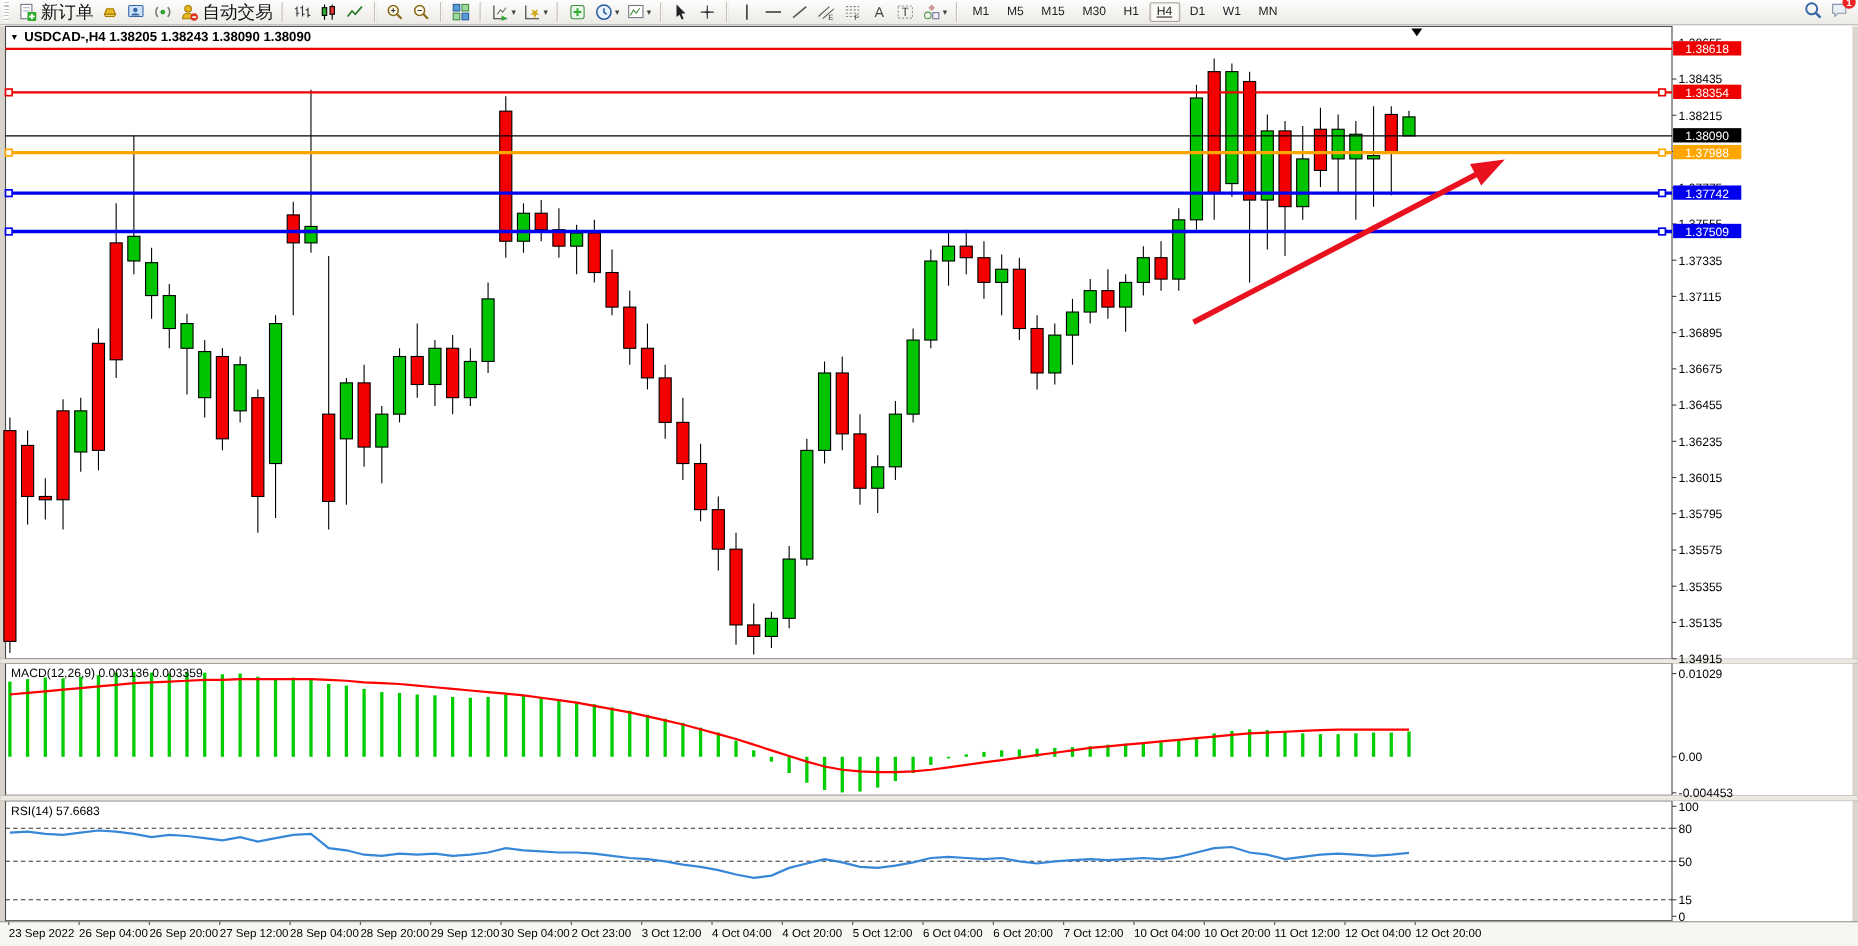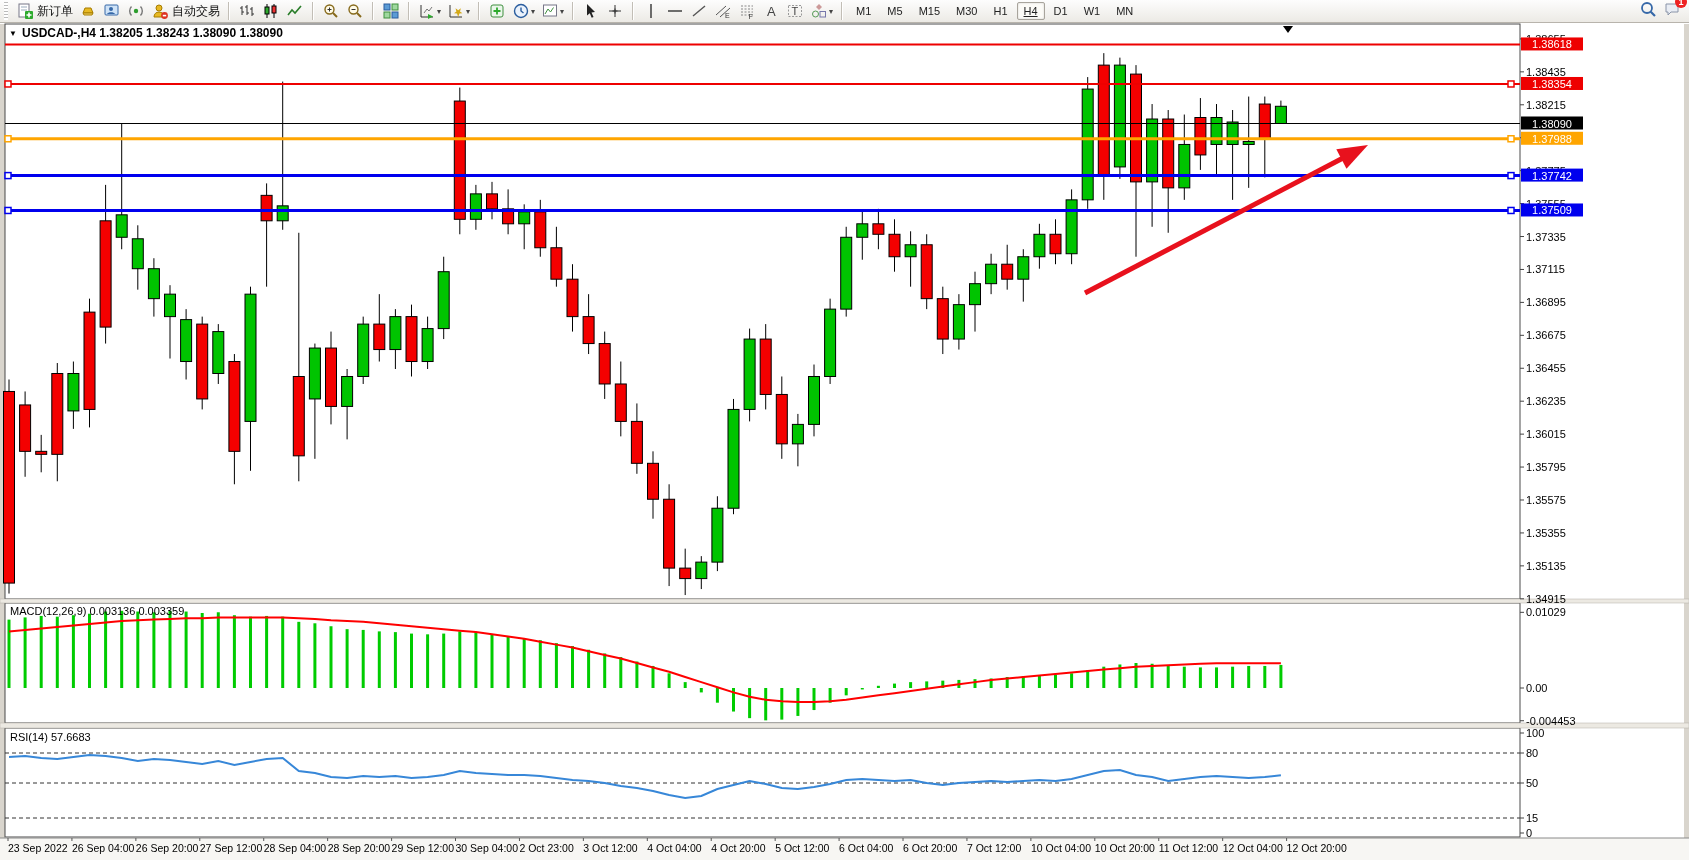--- a/index.html
+++ b/index.html
@@ -8,21 +8,21 @@
   #toolbar{position:absolute;top:0;left:0;width:1689px;height:23px;z-index:5;
     background:linear-gradient(#fdfdfd,#eceae5);border-bottom:1px solid #b8b4ac;
     display:flex;align-items:center;gap:0;padding-left:2px;box-sizing:border-box;}
   .tb-group{display:flex;align-items:center;height:22px;padding:0 3px;}
   .tb-sep{width:1px;height:18px;background:#c2beb6;margin:0 2px;border-right:1px solid #fff;}
   .grip{width:4px;height:18px;margin:0 2px;
     background:repeating-linear-gradient(#bbb 0 1px,#fff 1px 3px);}
   .tb-btn{display:flex;align-items:center;height:20px;padding:0 2px;border:1px solid transparent;
     border-radius:2px;cursor:default;}
   .tb-btn svg{display:block;}
-  .tb-label{font-size:12px;color:#111;margin-left:3px;white-space:nowrap;}
+  .tb-label{font-size:16px;color:#111;margin-left:3px;white-space:nowrap;}
   .dd{font-size:8px;color:#444;margin-left:1px;}
   .tf-btn{font-size:11px;color:#222;padding:2px 6px;border:1px solid transparent;margin:16px 1px;border-radius:2px;}
   .tf-btn.active{background:#fcfbf7;border:1px solid #a8a49c;box-shadow:inset 0 0 2px #ccc;text-decoration:underline;}
   #tb-right{margin-left:auto;display:flex;align-items:center;padding-right:8px;gap:6px;}
   .badge{position:absolute;top:-4px;right:-6px;background:#e22;color:#fff;font-size:9px;
     border-radius:7px;min-width:12px;height:12px;line-height:12px;text-align:center;font-weight:bold;}
   #chat-wrap{position:relative;}
   svg text{font-family:"Liberation Sans",sans-serif;}
 </style>
 </head>

